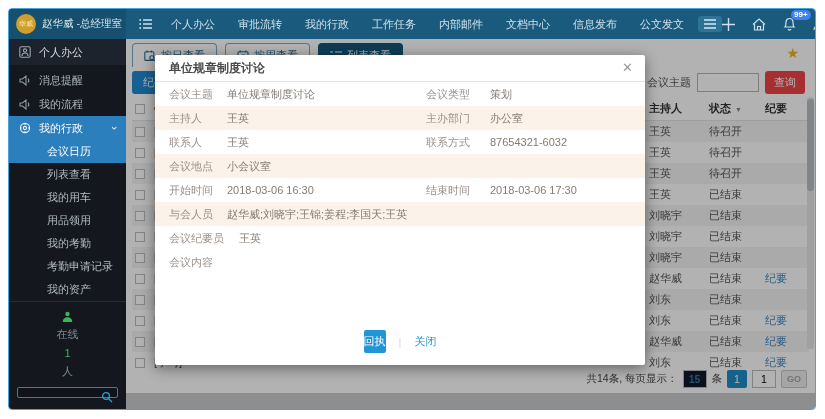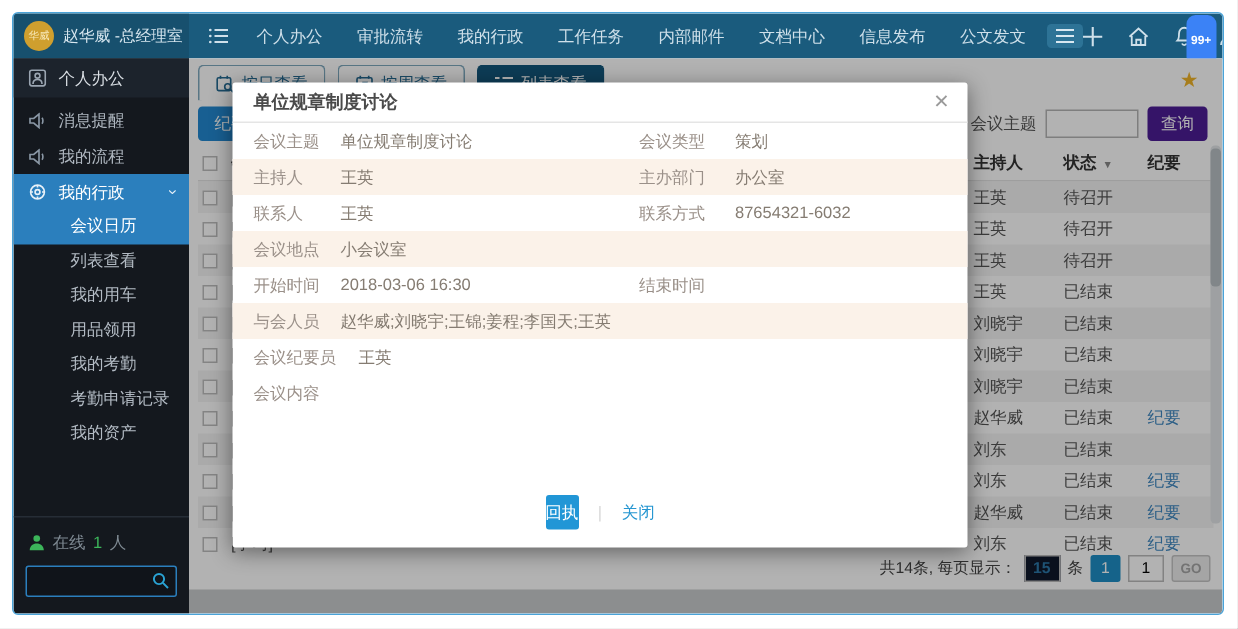--- a/index.html
+++ b/index.html
@@ -11,54 +11,54 @@
   .topbar { height:30px; background:#1a5b7d; display:flex; align-items:center; }
   .user-block { width:117px; height:100%; background:#17506e; display:flex; align-items:center; padding-left:7px; gap:6px; flex:none; }
   .avatar { width:20px; height:20px; border-radius:50%; background:#cf9f2e; color:#f7e7b6; font-size:7px; display:flex; align-items:center; justify-content:center; flex:none; }
   .user-name { color:#d7e6ef; font-size:10.5px; white-space:nowrap; }
   .menu-ico { margin-left:13px; flex:none; }
   .nav { display:flex; gap:23px; margin-left:18px; font-size:11px; color:#cfe0ea; white-space:nowrap; }
   .nav span { cursor:default; }
   .hamburger { margin-left:14px; background:#2d7396; border-radius:3px; padding:3px 6px; display:flex; }
   .top-icons { margin-left:auto; display:flex; align-items:center; gap:17px; padding-right:16px; }
   .bell-wrap { position:relative; }
-  .badge { position:absolute; top:-7px; left:8px; background:#3b82f6; color:#fff; font-size:8px; line-height:10px; border-radius:6px; padding:12px 3px; font-weight:bold; }
+  .badge { position:absolute; top:-7px; left:8px; background:#3b82f6; color:#fff; font-size:8px; line-height:10px; border-radius:6px; padding:0 3px; font-weight:bold; }
 
   
   .body { display:flex; height:370px; }
 
   
   .sidebar { width:117px; background:#14181e; display:flex; flex-direction:column; flex:none; }
   .s-item { height:24px; display:flex; align-items:center; padding-left:10px; gap:8px; color:#aeb6bf; font-size:11px; flex:none; }
   .s-item.first { background:#1c232c; color:#dadfe4; height:26px; margin-bottom:3px; }
   .s-item .chev { margin-left:auto; margin-right:9px; font-size:11px; color:#87929d; }
   .s-item.active { background:#2b7fbd; color:#fff; }
   .s-item.active .chev { color:#eaf3fa; transform:rotate(90deg); }
   .s-sub { height:23px; line-height:23px; padding-left:38px; color:#b3bbc4; font-size:11px; flex:none; }
   .s-sub.active { background:#2b7fbd; color:#fff; }
   .s-spacer { flex:1; }
   .s-divider { border-top:1px solid #262d36; margin:0; }
-  .online { display:flex; gap:5px; padding:9px 10px 5px; font-size:11px; color:#7f8a93; align-items:center; }
+  .online { display:flex; gap:5px; padding:9px 10px 5px; font-size:11px; color:#7f8a93; align-items:center;flex-direction:column; }
   .online .count { color:#3cb55a; }
   .s-search { margin:3px 8px 11px; height:21px; border:1px solid #2b7fbd; border-radius:2px; position:relative; background:#10141a; }
   .s-search input { position:absolute; inset:0; background:transparent; border:none; outline:none; color:#cfe0ea; font-size:11px; padding:0 20px 0 6px; width:100%; }
   .s-search svg { position:absolute; right:4px; top:3px; }
 
   
   .main { flex:1; position:relative; background:#c9cccd; overflow:hidden; }
   .panel { position:absolute; left:0; right:0; top:0; bottom:16px; background:#fff; }
   .tabs { display:flex; gap:8px; padding:4px 0 0 6px; height:28px; }
   .tab { height:24px; padding:0 11px; display:flex; align-items:center; gap:5px; background:#fff; border:1px solid #7fa9bf; border-bottom:none; border-radius:4px 4px 0 0; color:#256b93; font-size:11px; cursor:default; }
   .tab.active { background:#14577c; border-color:#14577c; color:#fff; }
   .star { position:absolute; top:7px; right:16px; color:#f0b429; font-size:14px; line-height:14px; }
   .toolbar { height:30px; display:flex; align-items:center; padding:0 10px 0 6px; }
   .memo-btn { background:#2389d1; color:#fff; font-size:11px; border:none; border-radius:3px; padding:4px 11px; }
   .toolbar-right { margin-left:auto; display:flex; align-items:center; gap:6px; font-size:11px; color:#555; }
   .subject-input { width:62px; height:19px; border:1px solid #b5b5b5; background:#fff; font-size:11px; padding:0 3px; }
-  .search-btn { background:#4c1d95; color:#fff; border:none; border-radius:3px; font-size:11px; padding:4px 9px; }
+  .search-btn { background:#ef4444; color:#fff; border:none; border-radius:3px; font-size:11px; padding:4px 9px; }
 
   .grid { margin:0 6px; font-size:11px; }
   .g-head { display:flex; height:24px; align-items:center; font-weight:bold; color:#333; border-bottom:1px solid #e3e3e3; }
   .g-body .g-row { display:flex; height:21px; align-items:center; color:#555; }
   .g-body .g-row:nth-child(odd) { background:#f4f4f4; }
   .c-cb { width:22px; display:flex; align-items:center; justify-content:flex-start; padding-left:3px; }
   .c-subj { flex:1; overflow:hidden; white-space:nowrap; }
   .c-host { width:60px; }
   .c-status { width:56px; }
   .c-memo { width:44px; }
@@ -447,20 +447,21 @@
       <span class="m-val2">87654321-6032</span>
     </div>
     <div class="m-row stripe">
       <span class="m-label">会议地点</span>
       <span class="m-val">小会议室</span>
     </div>
     <div class="m-row">
       <span class="m-label">开始时间</span>
       <span class="m-val v1">2018-03-06 16:30</span>
       <span class="m-label2">结束时间</span>
+      <span class="m-val2">2018-03-06 17:30</span>
     </div>
     <div class="m-row stripe">
       <span class="m-label">与会人员</span>
       <span class="m-val">赵华威;刘晓宇;王锦;姜程;李国天;王英</span>
     </div>
     <div class="m-row">
       <span class="m-label wide">会议纪要员</span>
       <span class="m-val">王英</span>
     </div>
     <div class="m-row">

